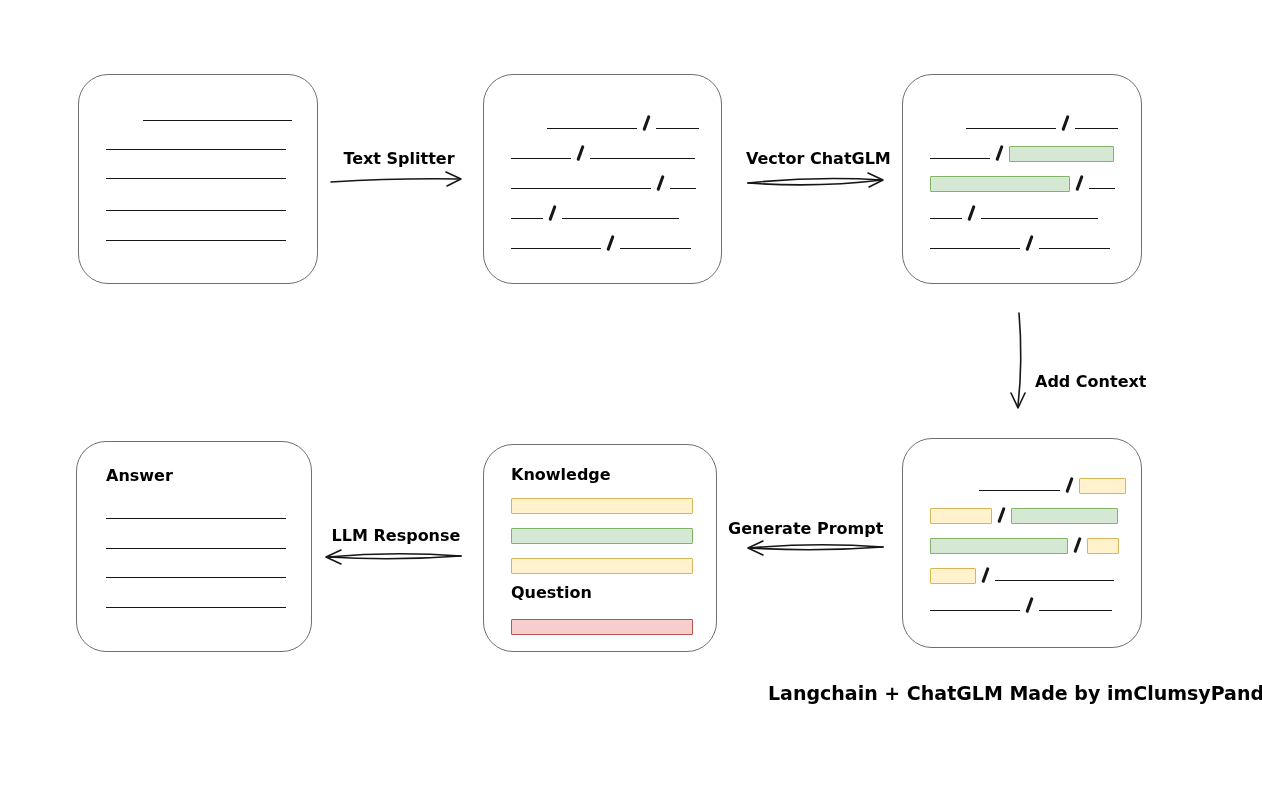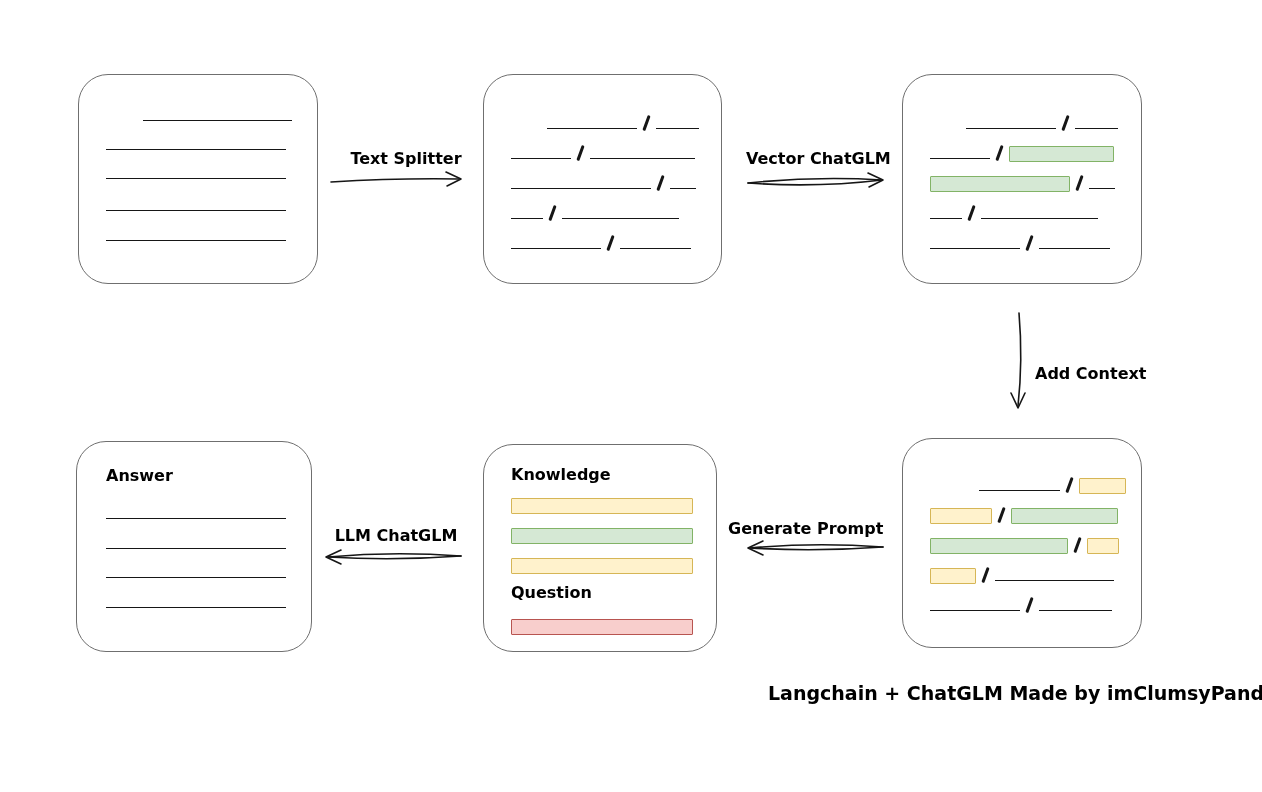--- a/index.html
+++ b/index.html
@@ -202,21 +202,21 @@
         </div>
         <div class="seg-row" style="top: 116px;">
           <div class="seg line" style="width: 180px;"></div>
         </div>
         <div class="seg-row" style="top: 146px;">
           <div class="seg line" style="width: 180px;"></div>
         </div>
       </div>
   </div>
 
-  <div class="arrow-label" style="left:343px;top:149px;width:126px">Text Splitter</div>
+  <div class="arrow-label" style="left:336px;top:149px;width:126px">Text Splitter</div>
   <div class="arrow-label" style="left:746px;top:149px;width:140px">Vector ChatGLM</div>
-  <div class="arrow-label" style="left:1035px;top:364px">Add Context</div>
+  <div class="arrow-label" style="left:1035px;top:372px">Add Context</div>
   <div class="arrow-label" style="left:728px;top:519px;width:150px">Generate Prompt</div>
-  <div class="arrow-label" style="left:324px;top:526px;width:144px">LLM ChatGLM</div>
+  <div class="arrow-label" style="left:324px;top:526px;width:144px">LLM Response</div>
 
   <div class="caption" style="left:768px;top:682px;width:414px">Langchain + ChatGLM Made by imClumsyPanda</div>
 
 </div>
 
 </body></html>

